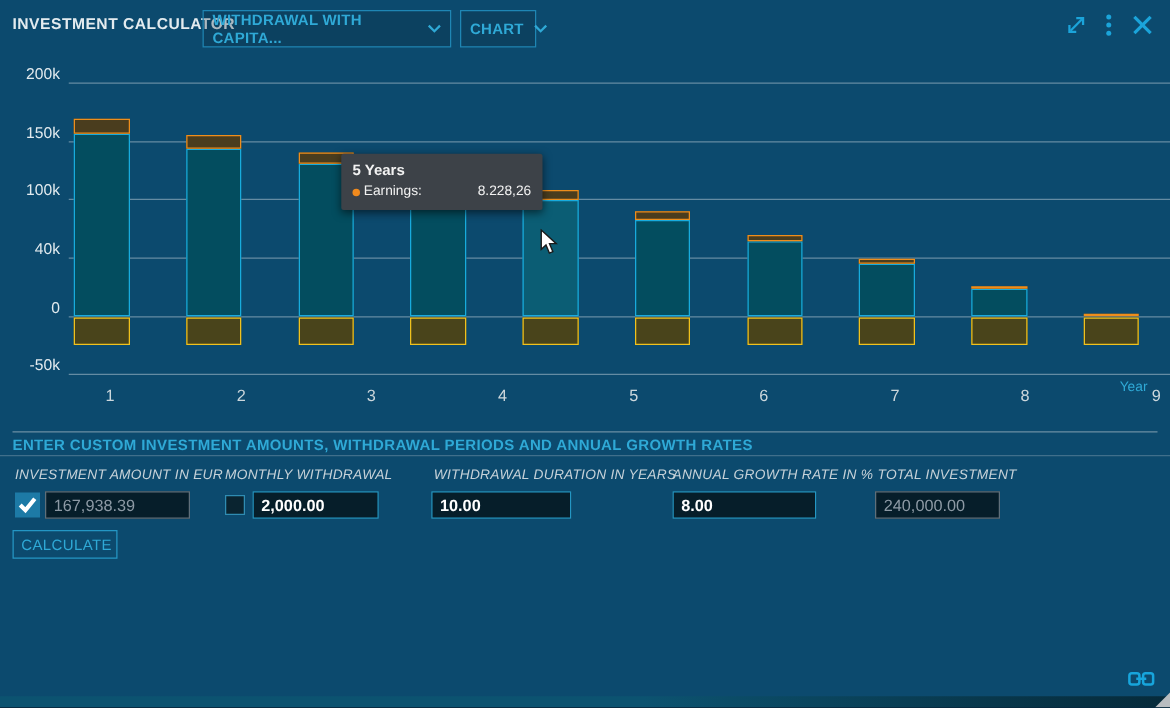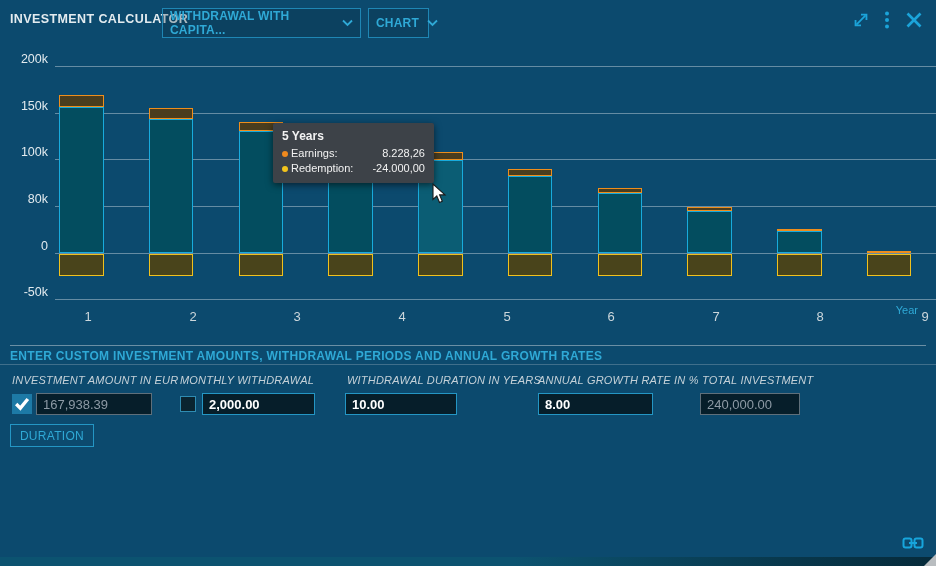--- a/index.html
+++ b/index.html
@@ -130,21 +130,21 @@
   </div>
 
   <div class="abs" id="plot">
       <div class="gridline" style="top: 30px;"></div>
       <div class="ylab" style="left: 2px; top: 16px;">200k</div>
       <div class="gridline" style="top: 77px;"></div>
       <div class="ylab" style="left: 2px; top: 63px;">150k</div>
       <div class="gridline" style="top: 123px;"></div>
       <div class="ylab" style="left: 2px; top: 109px;">100k</div>
       <div class="gridline" style="top: 170px;"></div>
-      <div class="ylab" style="left: 2px; top: 156px;">80k</div>
+      <div class="ylab" style="left: 2px; top: 156px;">40k</div>
       <div class="gridline" style="top: 217px;"></div>
       <div class="ylab" style="left: 2px; top: 203px;">0</div>
       <div class="gridline" style="top: 263px;"></div>
       <div class="ylab" style="left: 2px; top: 249px;">-50k</div>
       <div class="xlab" style="left: 73px; top: 273px;">1</div>
       <div class="xlab" style="left: 178px; top: 273px;">2</div>
       <div class="xlab" style="left: 282px; top: 273px;">3</div>
       <div class="xlab" style="left: 387px; top: 273px;">4</div>
       <div class="xlab" style="left: 492px; top: 273px;">5</div>
       <div class="xlab" style="left: 596px; top: 273px;">6</div>
@@ -183,55 +183,50 @@
     </div>
   <div class="axis-title" style="left:876px;top:304px;width:42px;text-align:right;">Year</div>
 
   <div class="abs" id="tooltip">
     <div class="tt-title">5 Years</div>
     <div class="tt-row">
       <span class="bullet b-earn"></span>
       <span>Earnings:</span>
       <span class="tt-val">8.228,26</span>
     </div>
-    <div class="tt-row">
-      <span class="bullet b-red"></span>
-      <span>Redemption:</span>
-      <span class="tt-val">-24.000,00</span>
-    </div>
   </div>
 
   <div class="abs" id="cursor">
     <svg width="16" height="22" viewBox="0 0 16 22">
       <polygon points="1,1 1,16.5 4.8,13 7.5,19.5 10.3,18.3 7.6,11.9 13,11.9" fill="#ffffff" stroke="#1b1b1b" stroke-width="1.1"></polygon>
     </svg>
   </div>
 
   <div class="rule" style="left:10px;top:345px;width:916px;"></div>
   <div class="abs section-heading">ENTER CUSTOM INVESTMENT AMOUNTS, WITHDRAWAL PERIODS AND ANNUAL GROWTH RATES</div>
   <div class="rule2" style="left:0px;top:364px;width:936px;"></div>
 
   <div class="abs" id="form-area">
       <div class="f-label" style="left: 12px; top: 374px;">INVESTMENT AMOUNT IN EUR</div>
       <div class="cbox checked" style="left: 12px; top: 394px; width: 20px; height: 20px;"><svg width="20" height="20" viewBox="0 0 12 12">
           <polyline points="2.5,6 5,8.5 9.5,3" fill="none" stroke="#ffffff" stroke-width="2"></polyline>
         </svg></div>
       <input type="text" class="f-input disabled" readonly="" value="167,938.39" style="left: 36px; top: 393px; width: 116px;">
       <div class="f-label" style="left: 180px; top: 374px;">MONTHLY WITHDRAWAL</div>
       <div class="cbox unchecked" style="left: 180px; top: 396px; width: 16px; height: 16px;"></div>
-      <input type="text" class="f-input" value="2,000.00" style="left: 202px; top: 393px; width: 113px;">
+      <input type="text" class="f-input" value="2,000.00" style="left: 202px; top: 393px; width: 101px;">
       <div class="f-label" style="left: 347px; top: 374px;">WITHDRAWAL DURATION IN YEARS</div>
       <input type="text" class="f-input" value="10.00" style="left: 345px; top: 393px; width: 112px;">
       <div class="f-label" style="left: 538px; top: 374px;">ANNUAL GROWTH RATE IN %</div>
       <input type="text" class="f-input" value="8.00" style="left: 538px; top: 393px; width: 115px;">
       <div class="f-label" style="left: 702px; top: 374px;">TOTAL INVESTMENT</div>
       <input type="text" class="f-input disabled" readonly="" value="240,000.00" style="left: 700px; top: 393px; width: 100px;">
     </div>
 
-  <button id="calc-btn" class="abs">DURATION</button>
+  <button id="calc-btn" class="abs">CALCULATE</button>
 
   <div class="abs" id="link-icon">
     <svg width="22" height="14" viewBox="0 0 22 14">
       <g fill="none" stroke="#17a5dc" stroke-width="2">
         <rect x="1.5" y="2.5" width="8" height="9" rx="2"></rect>
         <rect x="12.5" y="2.5" width="8" height="9" rx="2"></rect>
         <line x1="7" y1="7" x2="15" y2="7"></line>
       </g>
     </svg>
   </div>

